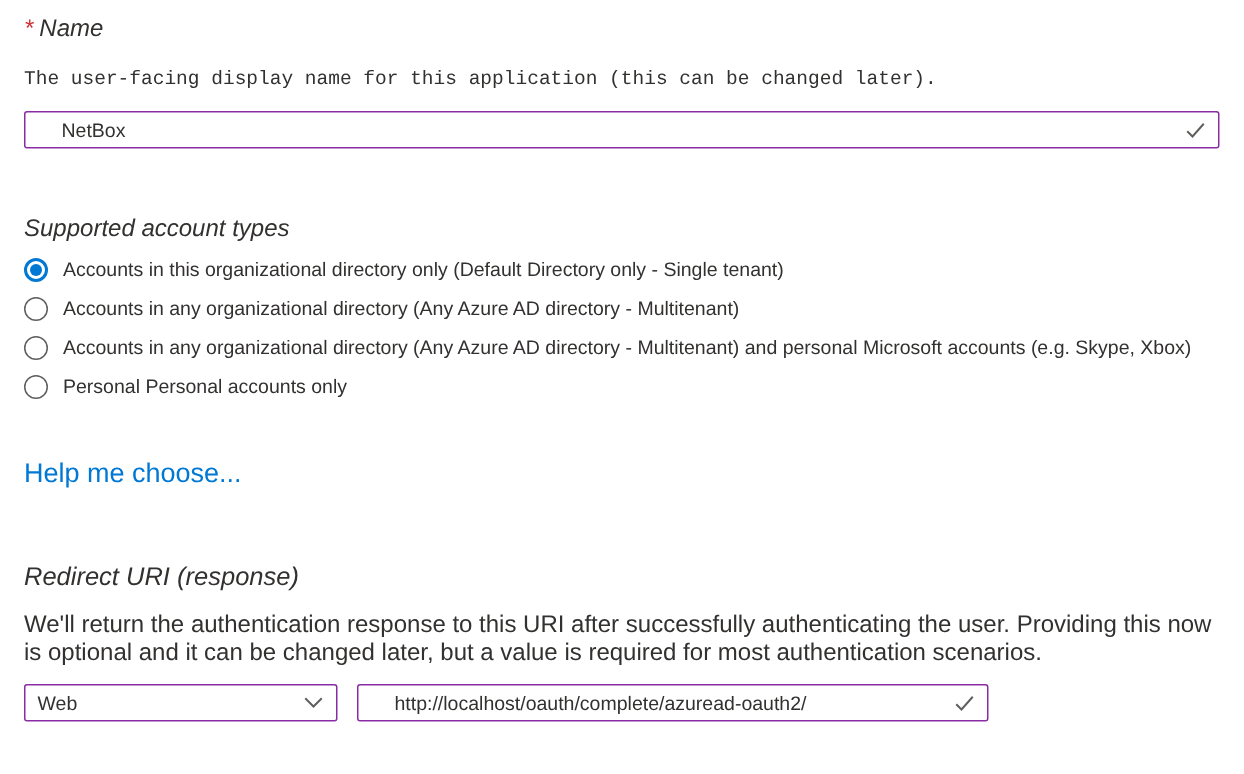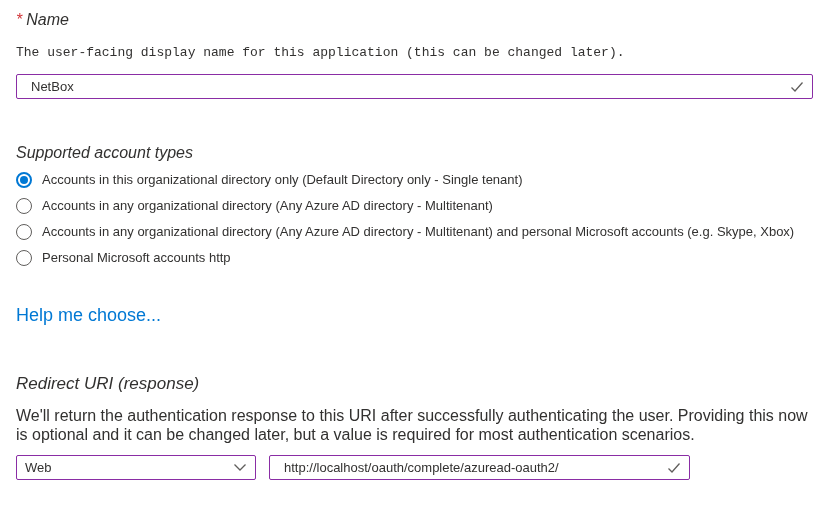--- a/index.html
+++ b/index.html
@@ -46,21 +46,21 @@
     border-radius:2px;
     background:#fff;
     padding:0 28px 0 8px;
   }
   .field input{
     border:none;outline:none;
     flex:1 1 auto;
     font-family:inherit;
     font-size:13px;
     color:var(--text-dark);
-    padding:0;margin:6px;
+    padding:0;margin:16px;
     background:transparent;
     min-width:0;
   }
   .field .trail-icon{
     position:absolute;
     right:8px;top:50%;
     transform:translateY(-50%);
     display:flex;align-items:center;
   }
 
@@ -117,21 +117,21 @@
     margin:12px 0 0 0;
     width:797px;
   }
   .ru-row{
     margin-top:11px;
     display:flex;
     gap:13px;
     align-items:center;
   }
   .select-field{
-    width:240px;
+    width:209px;
     height:25px;
     border:1px solid var(--dirty-purple);
     border-radius:2px;
     display:flex;align-items:center;
     padding:0 8px;
     cursor:pointer;
     background:#fff;
   }
   .select-field .select-value{
     font-size:13px;
@@ -170,21 +170,21 @@
     <div class="option-row">
       <span class="radio"></span>
       <span class="option-label">Accounts in any organizational directory (Any Azure AD directory - Multitenant)</span>
     </div>
     <div class="option-row">
       <span class="radio"></span>
       <span class="option-label">Accounts in any organizational directory (Any Azure AD directory - Multitenant) and personal Microsoft accounts (e.g. Skype, Xbox)</span>
     </div>
     <div class="option-row">
       <span class="radio"></span>
-      <span class="option-label">Personal Microsoft accounts http</span>
+      <span class="option-label">Personal Personal accounts only</span>
     </div>
   </div>
 
   <a class="help-link">Help me choose...</a>
 
   
   <h2 class="section-title ru-title">Redirect URI (response)</h2>
 
   <p class="ru-desc">We'll return the authentication response to this URI after successfully authenticating the user. Providing this now is optional and it can be changed later, but a value is required for most authentication scenarios.</p>
 

